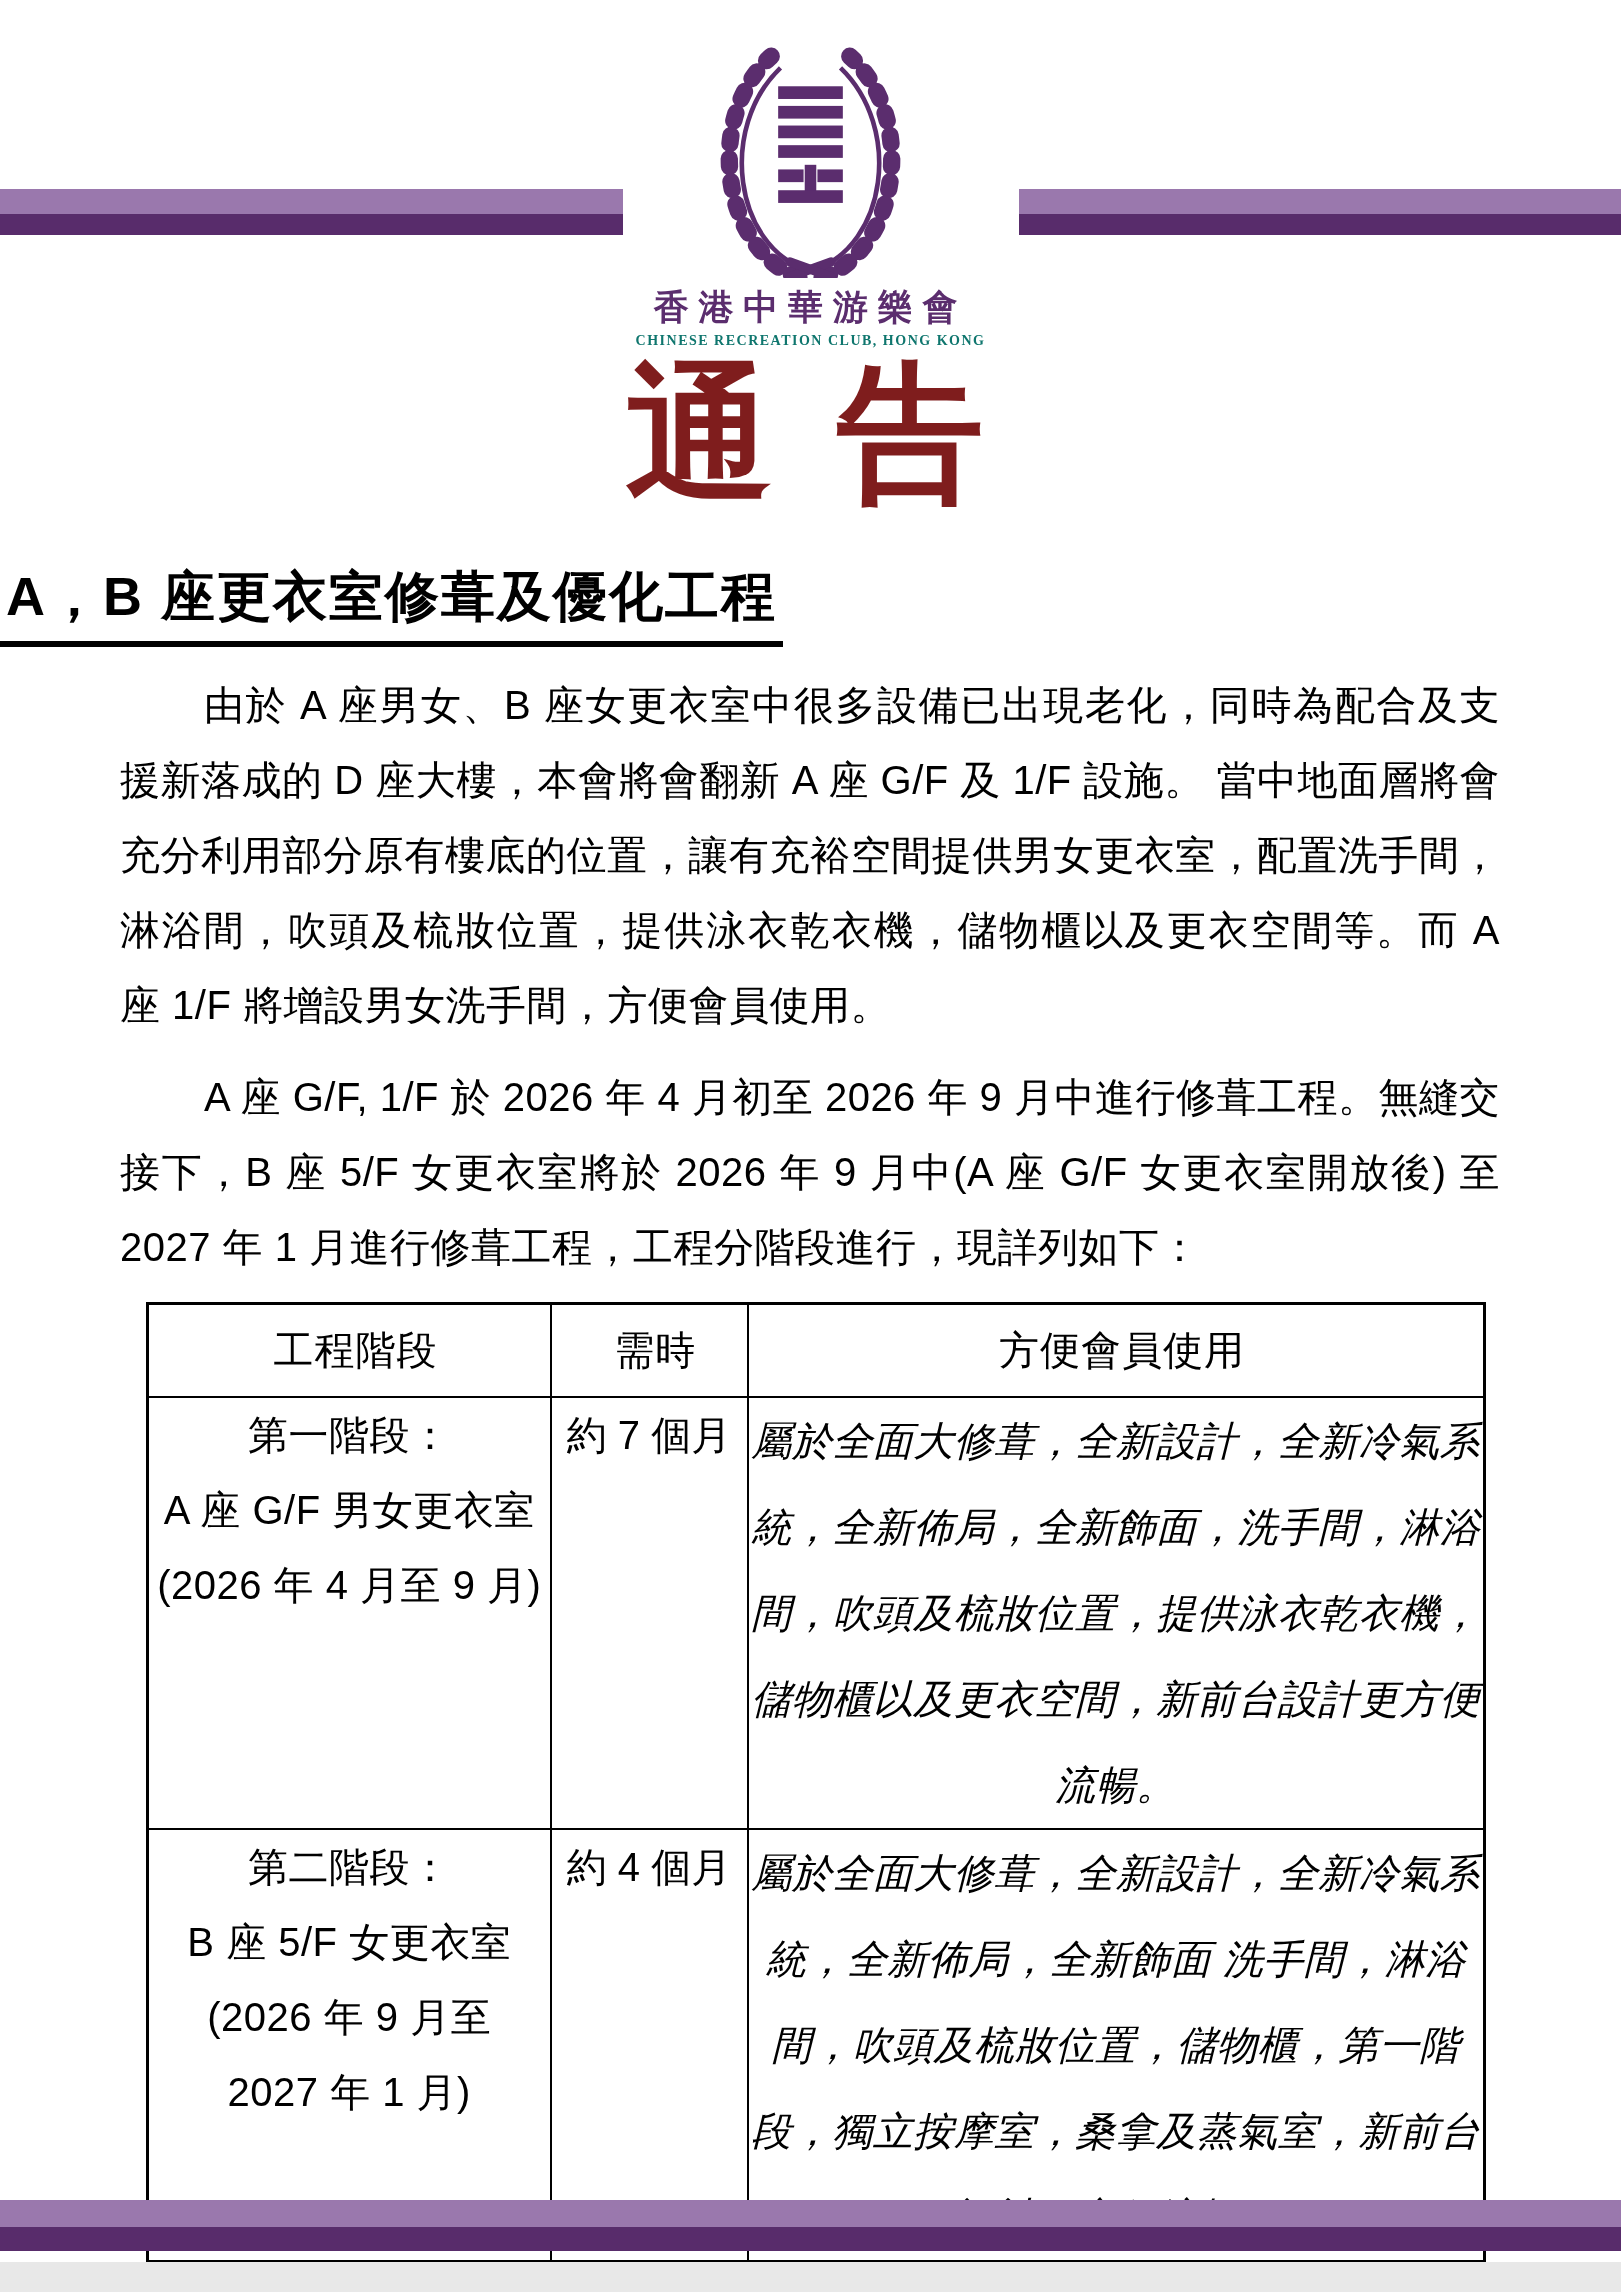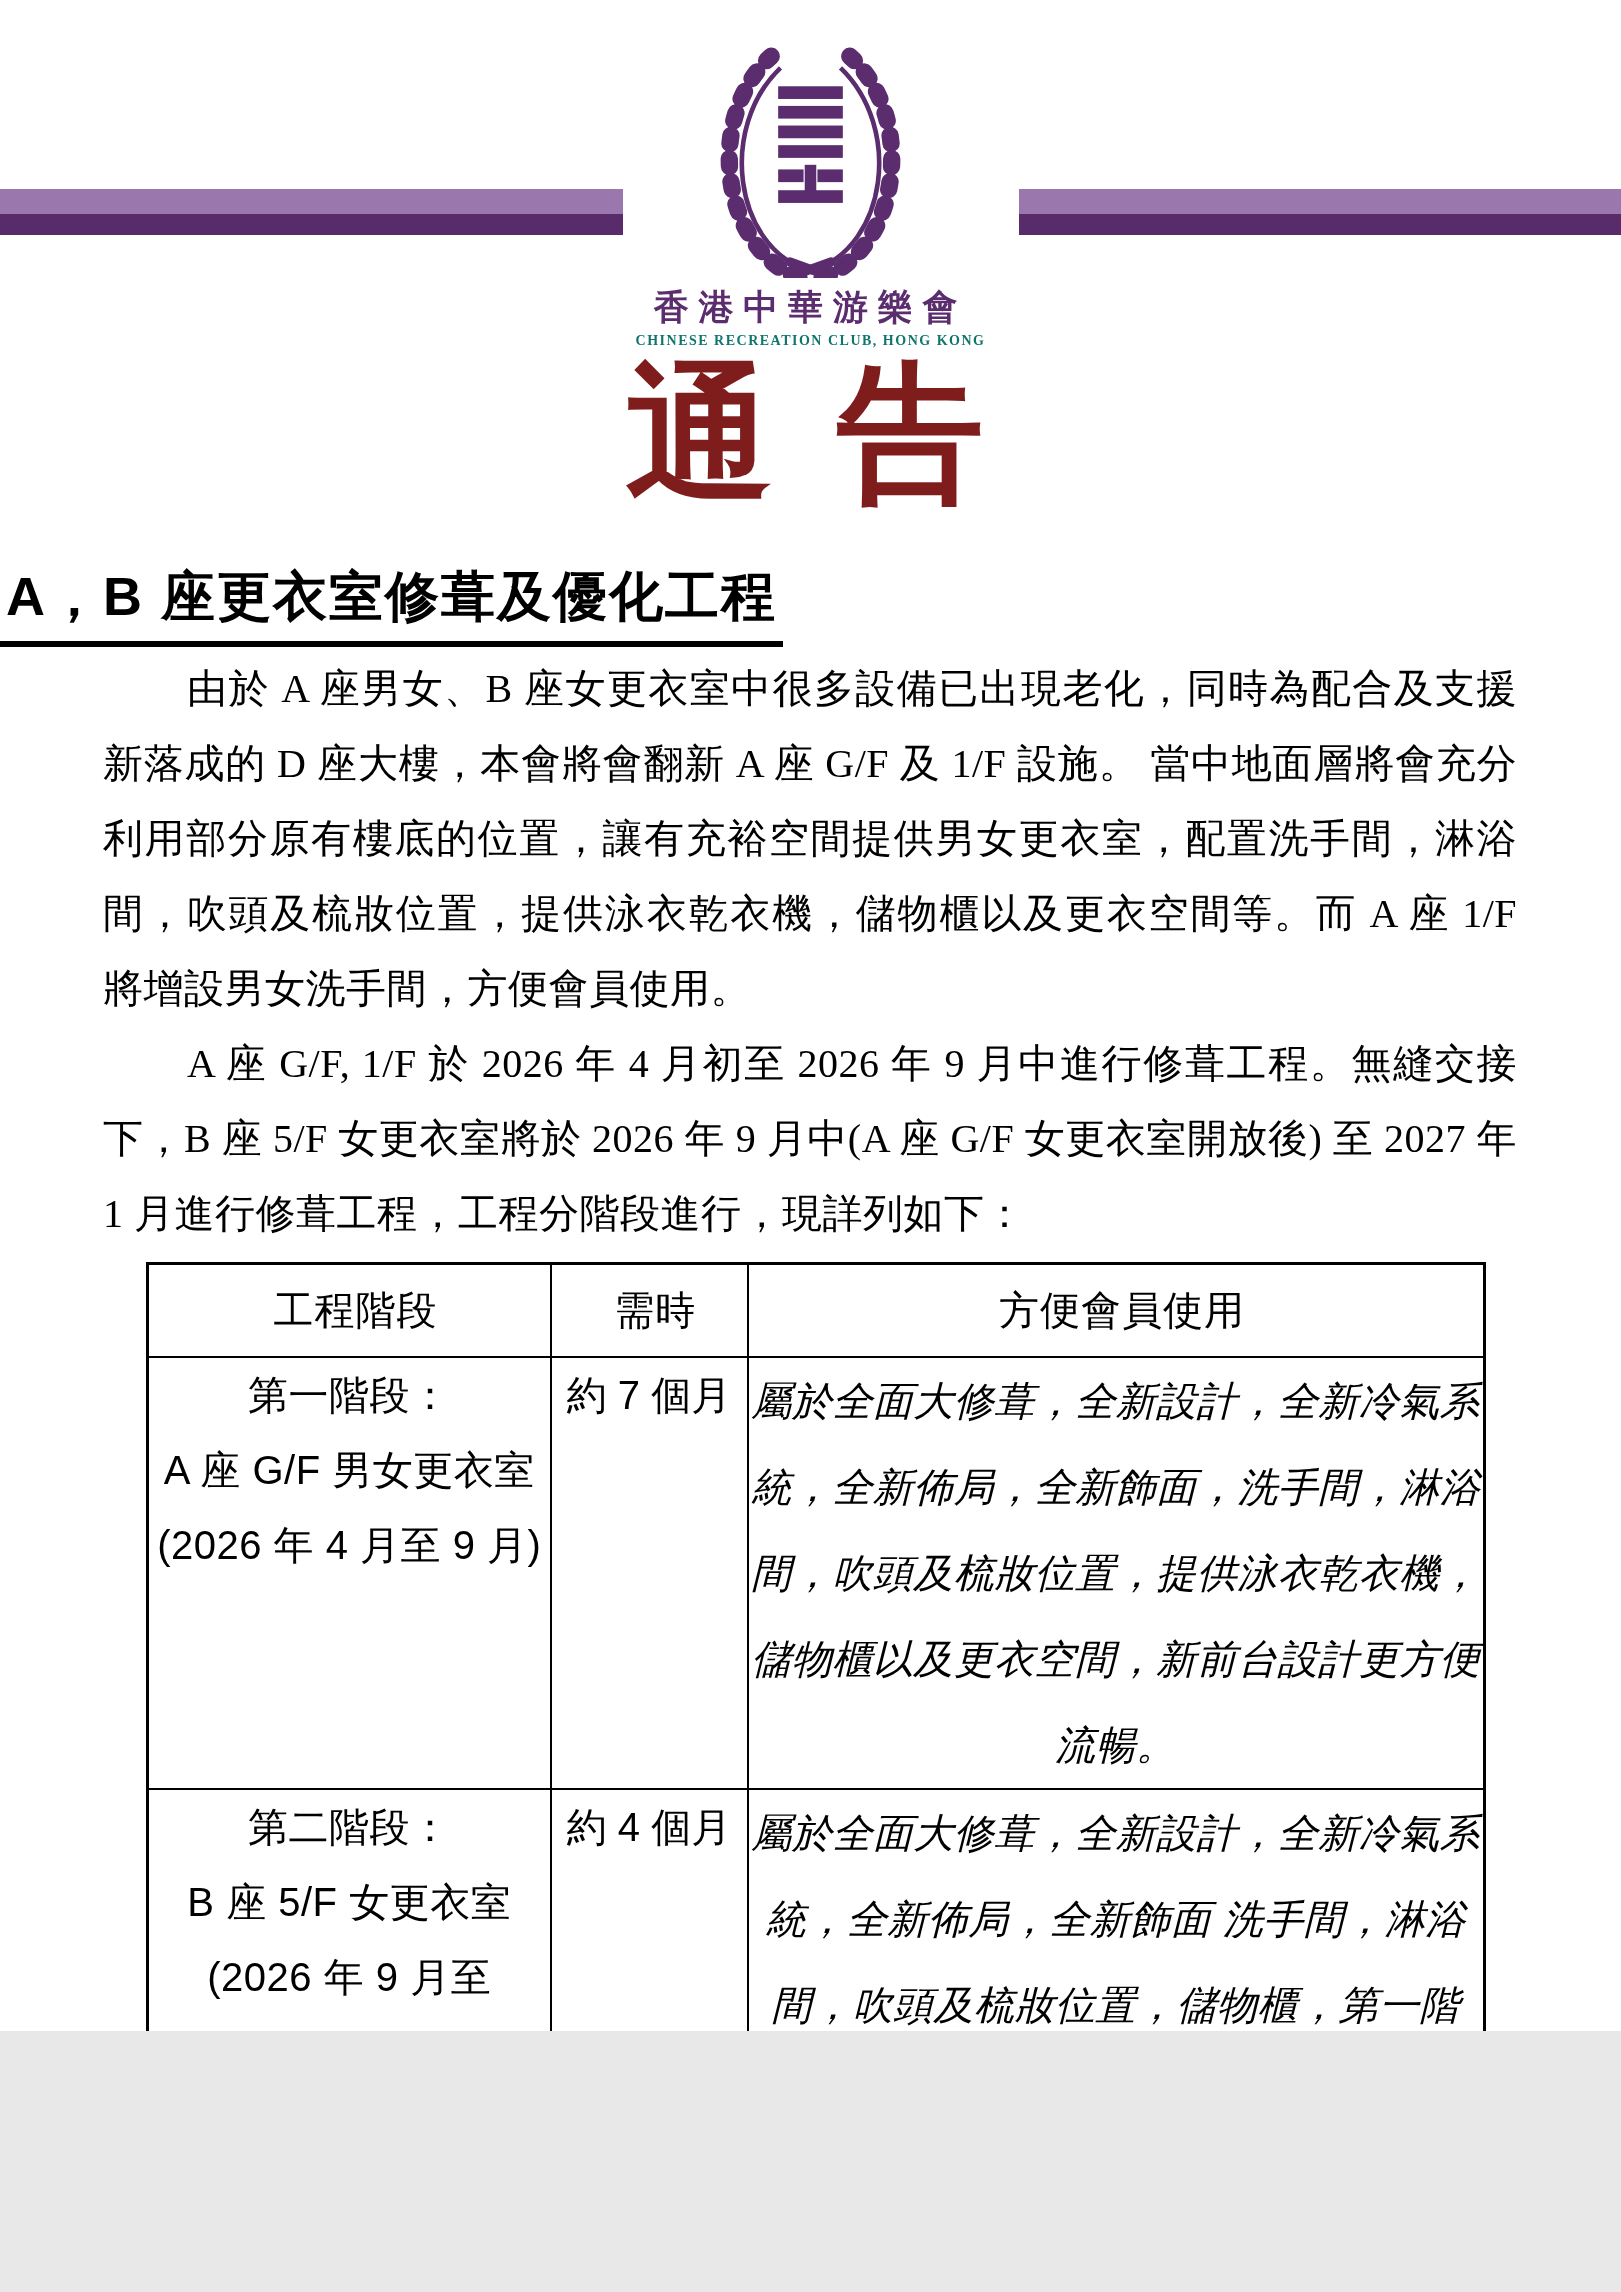--- a/index.html
+++ b/index.html
@@ -1,18 +1,18 @@
 <!DOCTYPE html>
 <html><head>
 <meta charset="utf-8">
 <style>
   html,body { margin:0; padding:0; background:#e8e8e8; }
   .page {
     position:relative;
-    width:1621px; height:2031px;
+    width:1621px; height:2262px;
     margin:0 auto;
     background:#ffffff;
     overflow:hidden;
     font-family:"Liberation Sans", sans-serif;
     color:#000;
   }
   
   .stripe { position:absolute; }
   .stripe .light { height:24.5px; background:#9a78ad; }
   .stripe .dark  { height:21.6px; background:#582c6b; }
@@ -55,26 +55,25 @@
     border-bottom:6.9px solid #000;
     padding:0 5.9px 5.9px 5.9px;
     letter-spacing:2px;
   }
 
   
   .body {
     position:absolute; top:651px; left:103px; right:104px;
   }
   .body p {
-    margin:0;
+    margin:17px;
     font-size:40px; line-height:75px;
     letter-spacing:0.5px;
     text-align:justify;
     text-indent:84px;
-    font-family:Liberation Serif, serif;
   }
 
   
   table.works {
     margin:10.8px 0 0 43px;
     width:1337px;
     border-collapse:collapse;
     table-layout:fixed;
     border:3.9px solid #000;
   }

